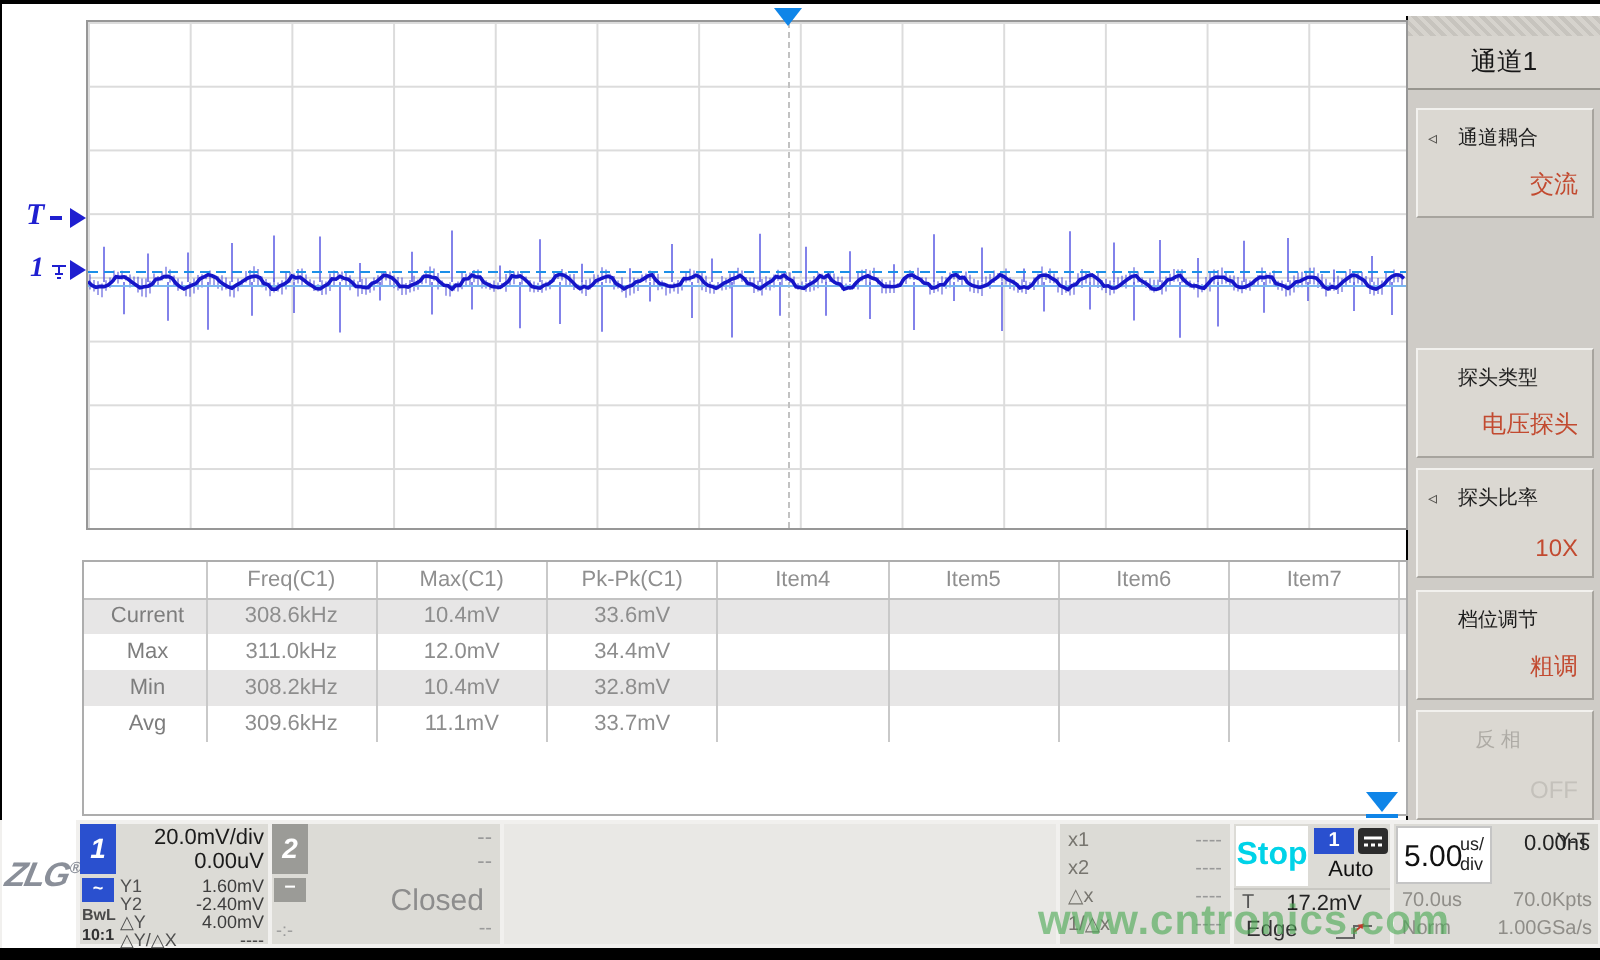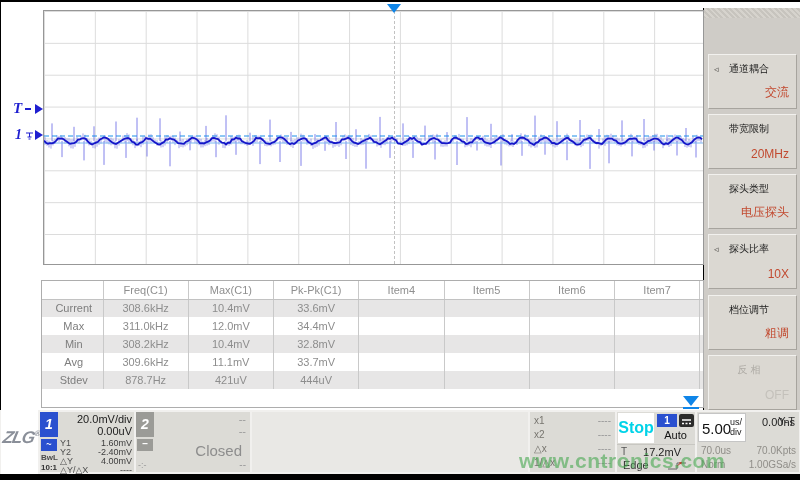--- a/index.html
+++ b/index.html
@@ -242,54 +242,40 @@
           <td class="rowlabel">Avg</td>
           <td>309.6kHz</td>
           <td>11.1mV</td>
           <td>33.7mV</td>
           <td></td>
           <td></td>
           <td></td>
           <td></td>
           <td></td>
         </tr>
-        <tr class="stripe">
-          <td class="rowlabel">Stdev</td>
-          <td>878.7Hz</td>
-          <td>421uV</td>
-          <td>444uV</td>
-          <td></td>
-          <td></td>
-          <td></td>
-          <td></td>
-          <td></td>
-        </tr>
       </tbody>
         </table>
     </div>
 
     <div class="delay-arrow">
       <div class="head"></div>
       <div class="bar"></div>
     </div>
   </div>
 
   <div class="top-right-strip"></div>
 
   <div class="sidebar">
     <div class="hatch"></div>
+    <div class="menu-title">通道1</div>
 
     <div class="menu-btn" style="top:46px">
       <span class="sub-arrow">◃</span>
       <div class="lbl">通道耦合</div>
       <div class="val">交流</div>
-    </div>
-    <div class="menu-btn" style="top:106px">
-      <div class="lbl">带宽限制</div>
-      <div class="val">20MHz</div>
     </div>
     <div class="menu-btn" style="top:166px">
       <div class="lbl">探头类型</div>
       <div class="val">电压探头</div>
     </div>
     <div class="menu-btn" style="top:226px">
       <span class="sub-arrow">◃</span>
       <div class="lbl">探头比率</div>
       <div class="val">10X</div>
     </div>

